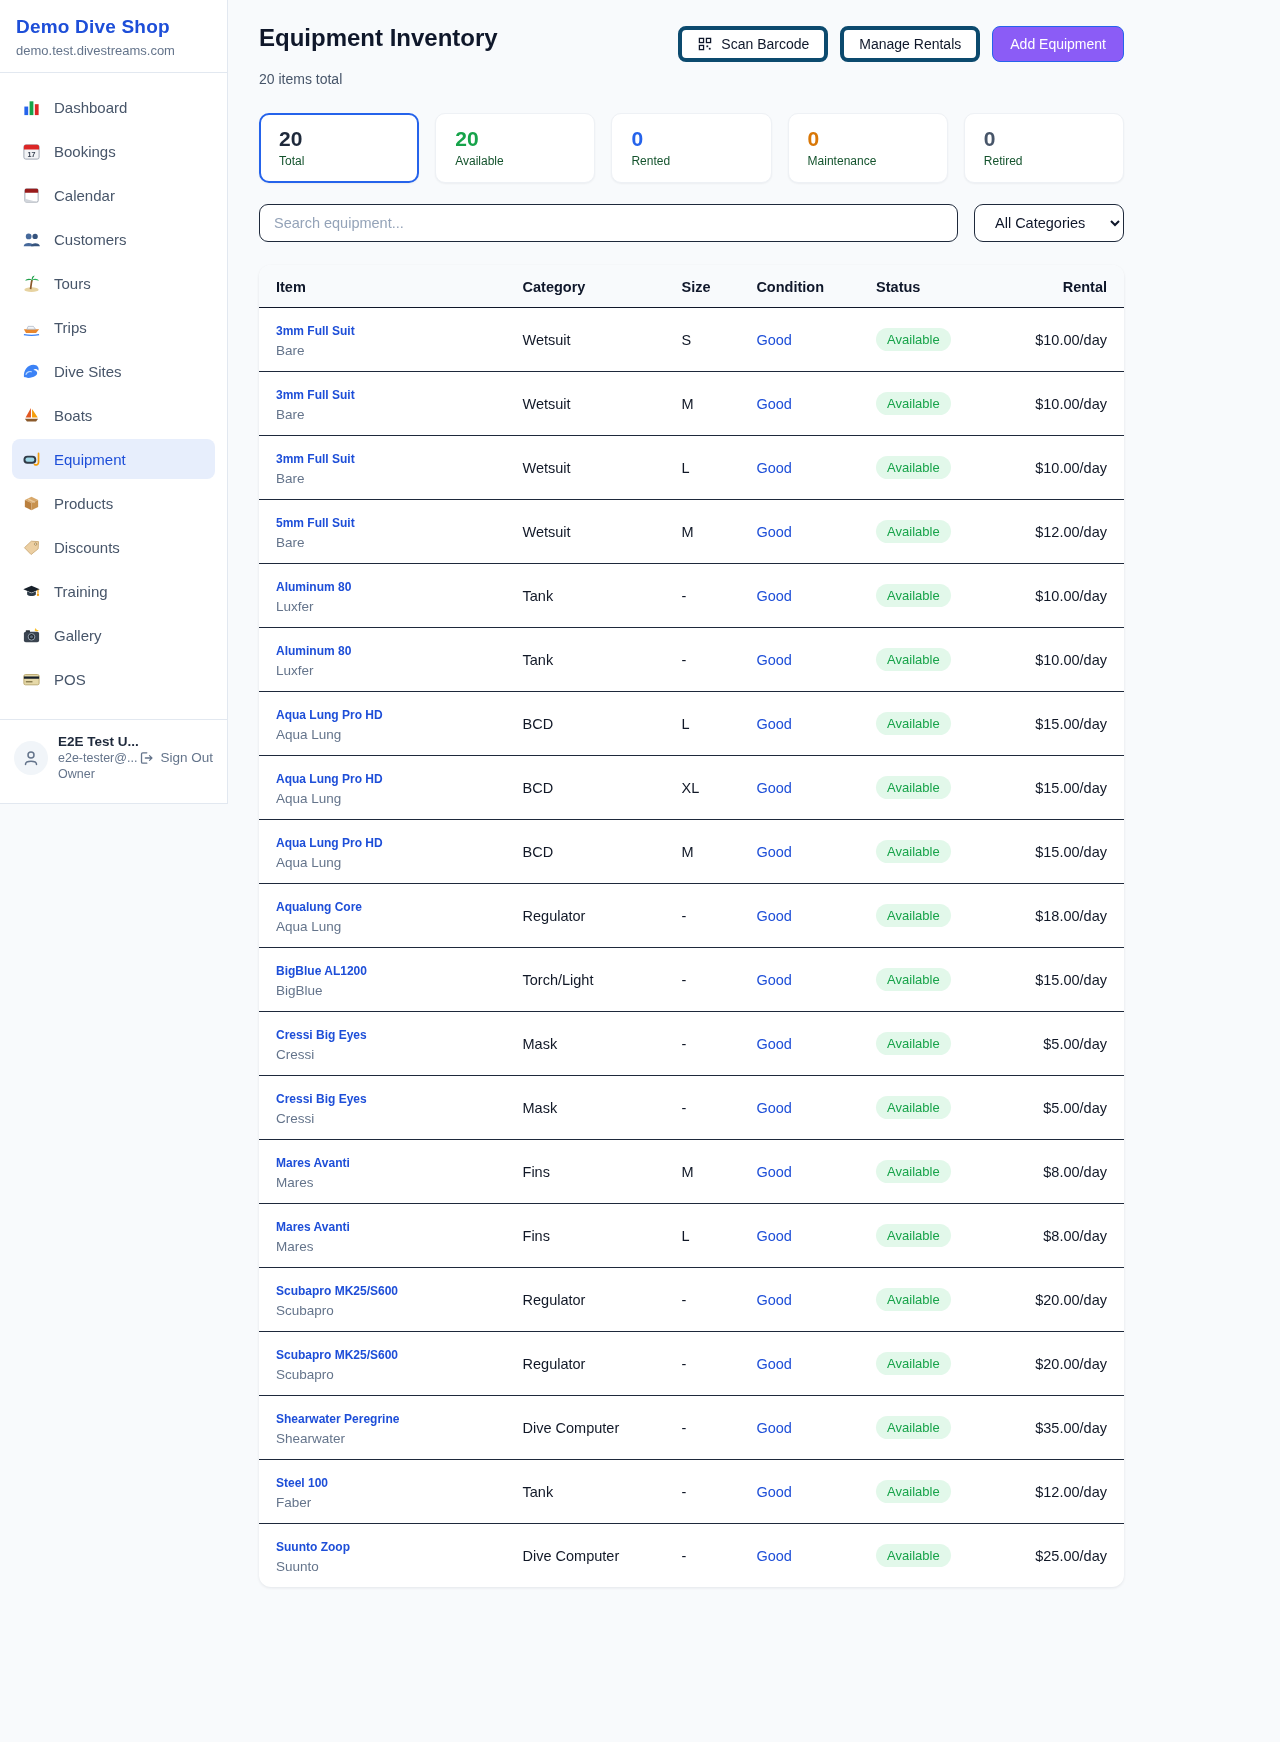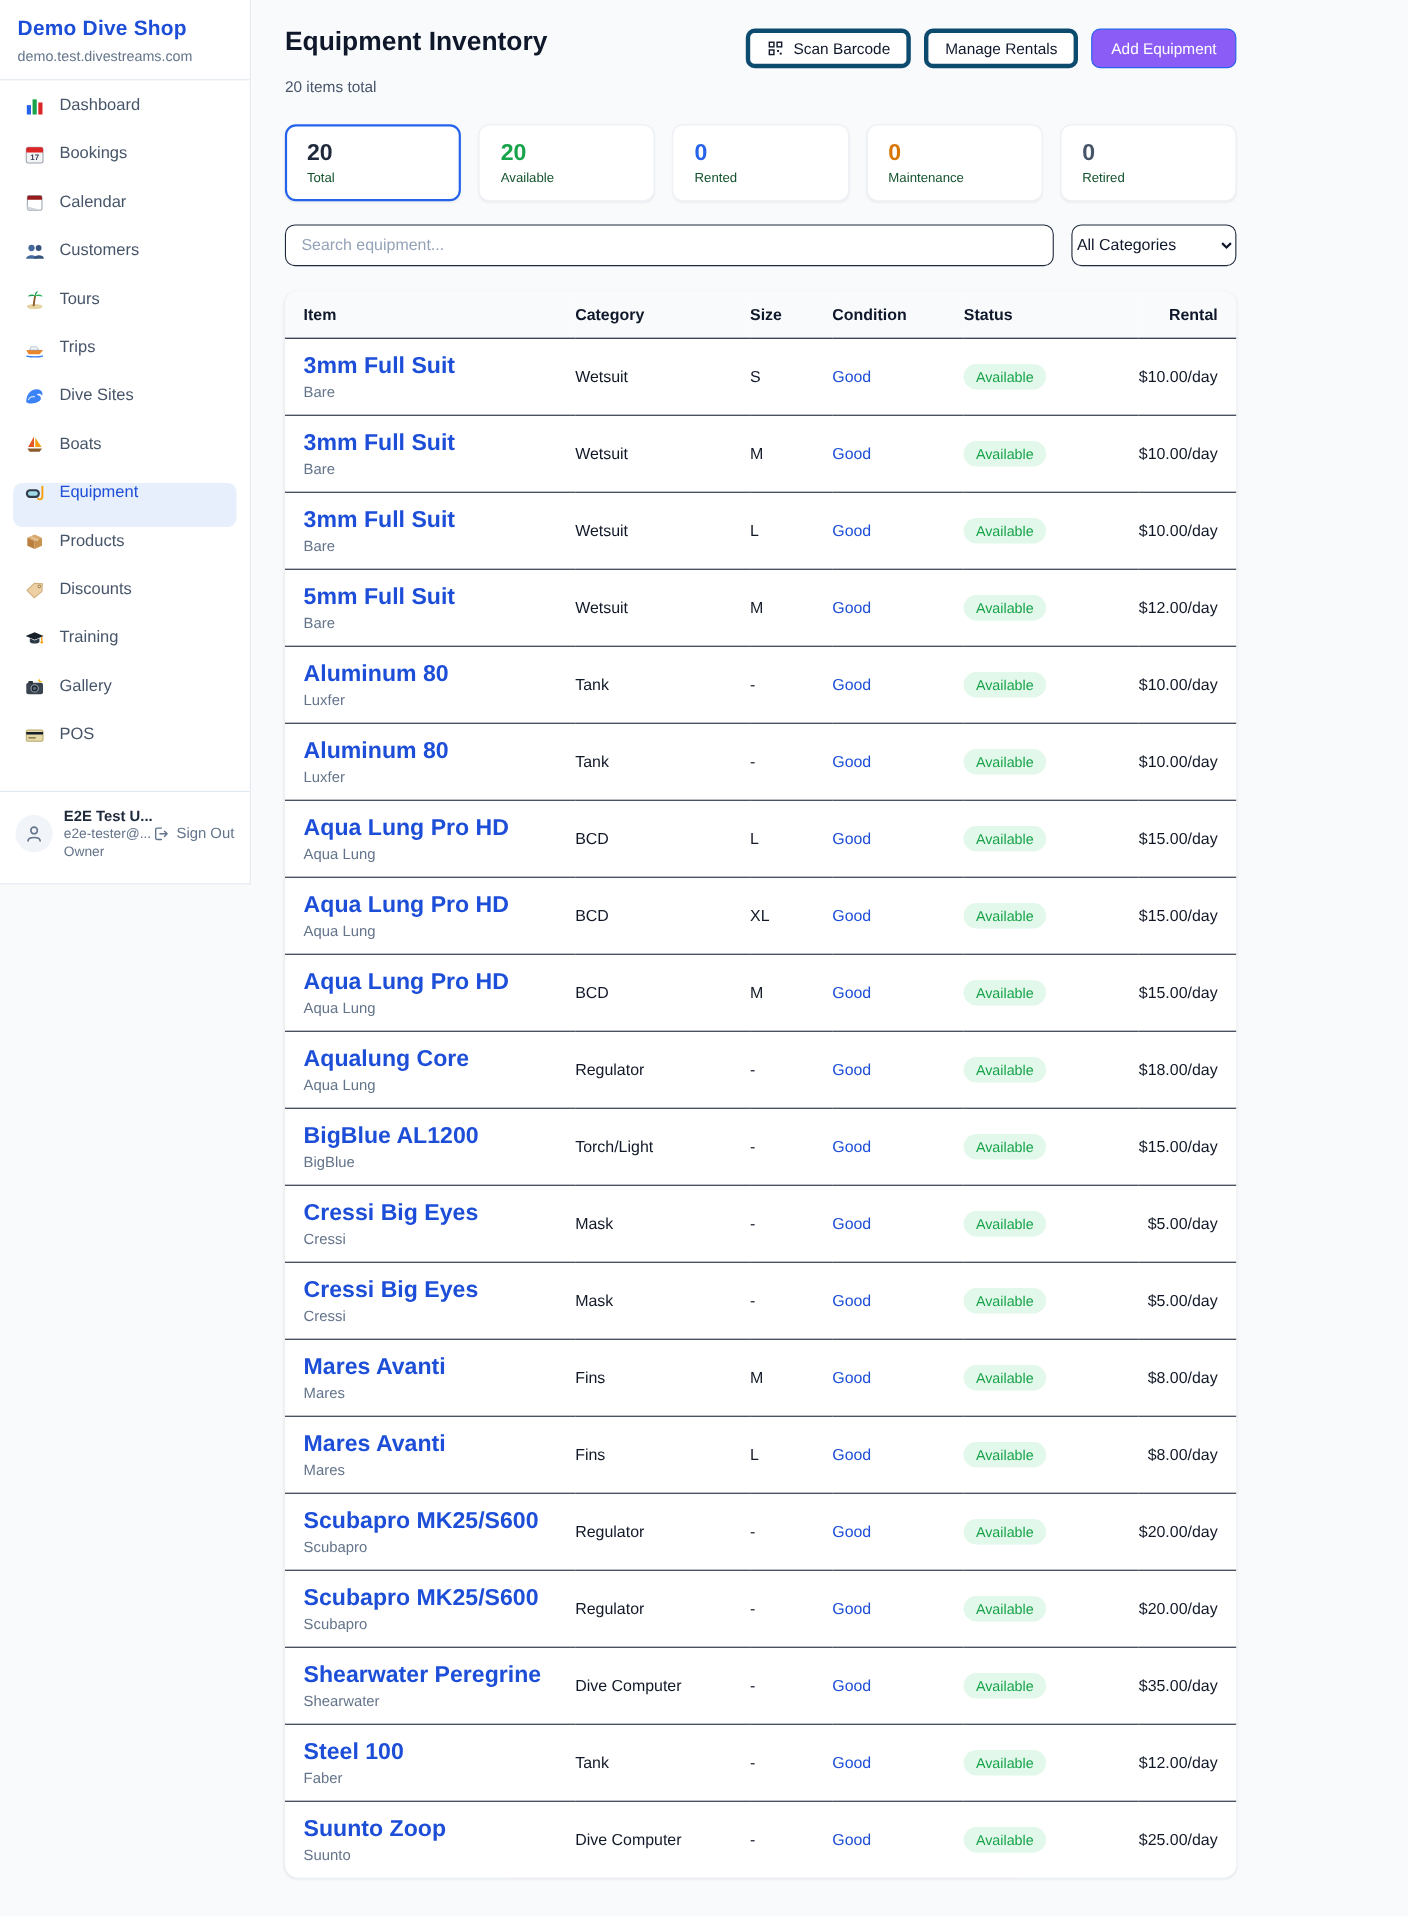--- a/index.html
+++ b/index.html
@@ -19,21 +19,21 @@
     background:#ffffff;
     border-right:1px solid #e2e8f0;
     border-bottom:1px solid #e2e8f0;
     padding-bottom:10px;
   }
   .brand { padding:16px 16px 14px; border-bottom:1px solid #e2e8f0; }
   .brand-title { color:#1d4ed8; font-size:19px; font-weight:700; letter-spacing:.2px; }
   .brand-sub { color:#64748b; font-size:13px; margin-top:5px; }
   .nav { padding:14px 12px 10px; }
   .nav-item {
-    display:flex; gap:13px;
+    display:flex; align-items:center; gap:13px;
     height:40px; margin-bottom:4px; padding:0 10px;
     border-radius:8px; cursor:pointer;
     color:#475569; font-size:15px;
   }
   .nav-item.active { background:#e7eefc; color:#1d4ed8; }
   .nav-ic { width:19px; height:19px; flex:0 0 19px; }
   .user-box {
     border-top:1px solid #e2e8f0;
     margin-top:6px; padding:14px 14px 12px;
     display:flex; align-items:center; gap:10px;
@@ -84,21 +84,21 @@
 
   
   .filters { display:flex; gap:16px; margin-top:21px; }
   .search-input {
     flex:1; height:38px; border:1.5px solid #1e293b; border-radius:9px;
     padding:0 14px; font-size:14.5px; font-family:inherit; color:#0f172a; background:#fff;
   }
   .search-input::placeholder { color:#94a3b8; }
   .cat-select {
     width:150px; height:38px; border:1.5px solid #1e293b; border-radius:9px;
-    background:#fff; font-size:14.5px; font-family:inherit; color:#0f172a; padding:0 0;
+    background:#fff; font-size:14.5px; font-family:inherit; color:#0f172a; padding:0 16px;
     cursor:pointer;
   }
 
   
   .table-card {
     margin-top:23px; background:#fff; border-radius:12px; overflow:hidden;
     box-shadow:0 1px 3px rgba(15,23,42,.09);
   }
   table { width:100%; border-collapse:collapse; }
   col.c-item{width:30.7%} col.c-cat{width:18.5%} col.c-size{width:8.7%}
@@ -106,21 +106,21 @@
   thead th {
     background:#f8fafc; text-align:left; font-size:14.5px; font-weight:700; color:#0f172a;
     padding:14px 8px 12px 0; border-bottom:1.5px solid #0f172a;
   }
   thead th:first-child { padding-left:17px; }
   thead th:last-child { text-align:right; padding-right:17px; }
   tbody td { padding:13px 8px 13px 0; vertical-align:middle; }
   tbody td:first-child { padding-left:17px; }
   tbody td:last-child { text-align:right; padding-right:17px; }
   tbody tr + tr td { border-top:1.5px solid #1e293b; }
-  .item-name { color:#1d4ed8; font-size:21px; font-weight:700; text-decoration:none; display:inline-block; cursor:pointer; }
+  .item-name { color:#1d4ed8; font-size:12px; font-weight:700; text-decoration:none; display:inline-block; cursor:pointer; }
   .item-brand { color:#64748b; font-size:13.5px; margin-top:4px; }
   .cell-text { font-size:14.5px; color:#111827; }
   .cond-link { color:#1d4ed8; font-size:14.5px; text-decoration:none; cursor:pointer; }
   .badge {
     display:inline-block; background:#e2f8ea; color:#17a34a;
     font-size:13px; padding:4px 11px; border-radius:999px;
   }
   .rental { font-size:14.5px; color:#111827; }
 </style>
 </head>

